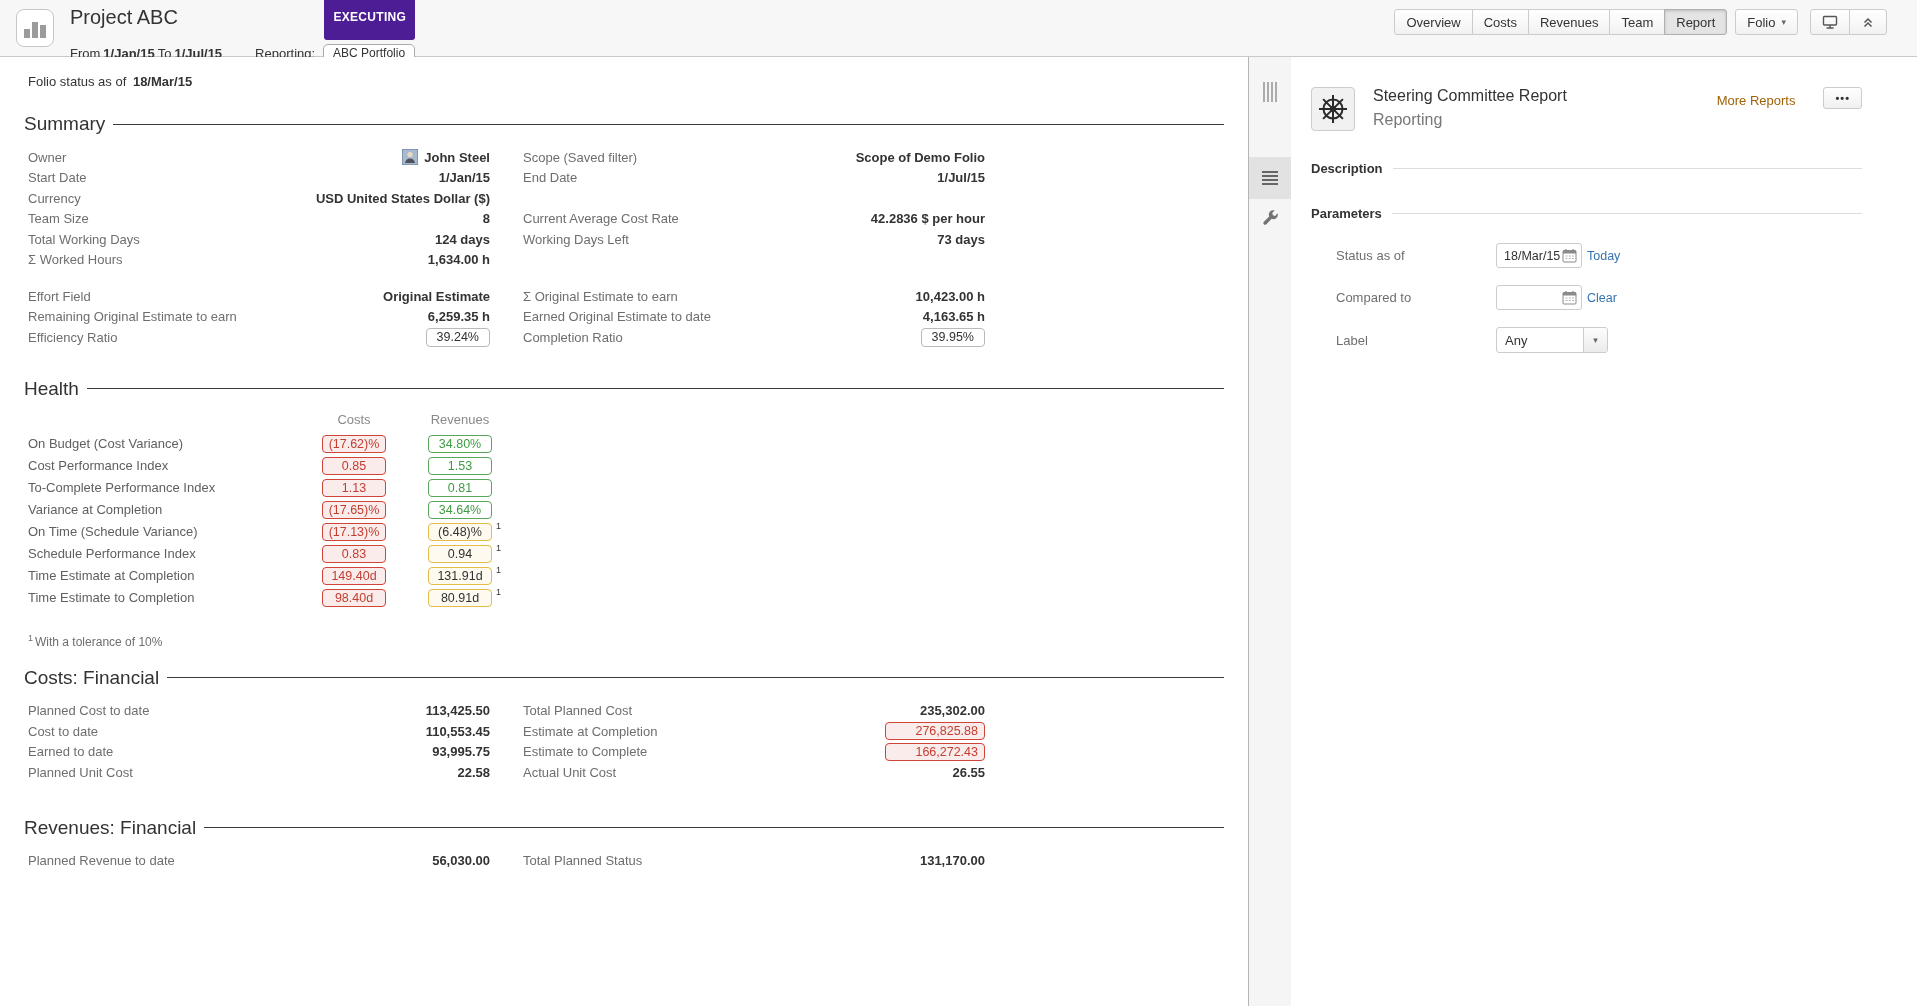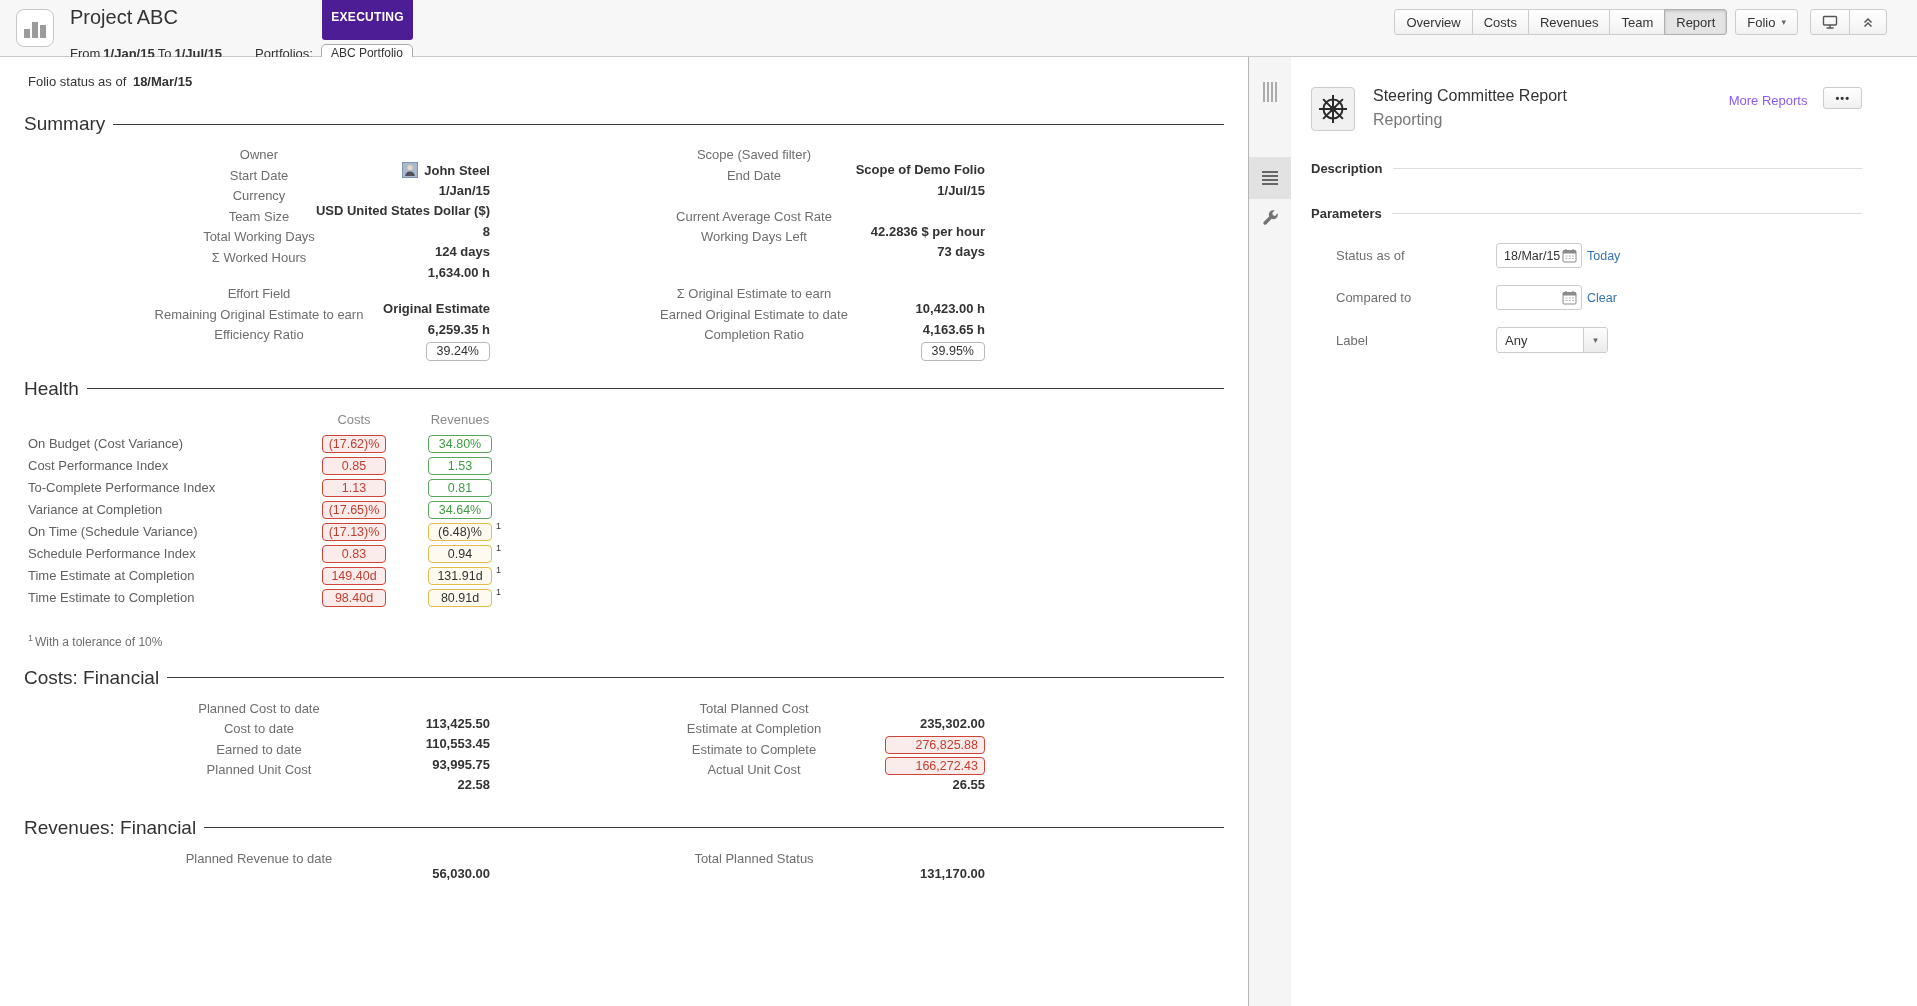--- a/index.html
+++ b/index.html
@@ -74,21 +74,21 @@
   .status-line { font-size:13px; color:#333; margin:3px 0 0 4px; }
   .status-line b { margin-left:3px; }
   h2.sec {
     display:flex; align-items:center; font-size:19px; font-weight:400; color:#333;
     margin:24px 0 12px 0; white-space:nowrap;
   }
   h2.sec .line { flex:1; border-top:1px solid #3b3b3b; margin-left:8px; }
   .cols { display:flex; }
   .col { width:466px; }
   .col + .col { margin-left:29px; }
-  .frow { display:flex; align-items:center; height:20.5px; font-size:13px;flex-direction:column; }
+  .frow { display:flex; align-items:center; height:20.5px; font-size:13px; }
   .frow .lbl { color:#6e6e6e; padding-left:4px; white-space:nowrap; }
   .frow .val { margin-left:auto; font-weight:bold; color:#333; text-align:right; white-space:nowrap; display:flex; align-items:center; }
   .block-gap { height:16px; }
   .ratio {
     display:inline-block; border:1px solid #b9b9b9; border-radius:4px; background:#fff;
     min-width:62px; padding:0 10px; text-align:center; font-weight:400;
     line-height:17px; font-size:12.5px; color:#333;
   }
   .avatar { width:16px; height:16px; margin-right:6px; display:inline-flex; }
   .avatar svg { display:block; }
@@ -117,21 +117,21 @@
   
   .p-head { display:flex; align-items:flex-start; }
   .p-icon {
     width:44px; height:44px; border:1px solid #ccc; border-radius:4px;
     background:#f1f1f1; display:flex; align-items:center; justify-content:center; cursor:pointer;
   }
   .p-titles { margin-left:18px; }
   .p-title { font-size:16px; color:#333; }
   .p-sub { font-size:16px; color:#777; margin-top:6px; }
   .p-actions { margin-left:auto; display:flex; align-items:center; }
-  .more-reports { font-size:13px; color:#8b5cf6; cursor:pointer; margin-right:16px; margin-top:4px; }
+  .more-reports { font-size:13px; color:#a16207; cursor:pointer; margin-right:28px; margin-top:4px; }
   .dots-btn {
     border:1px solid #ccc; border-radius:3px; background:linear-gradient(#fff,#f0f0f0);
     padding:4px 11px; font-size:11px; font-weight:bold; color:#333; letter-spacing:1px; cursor:pointer;
   }
   .p-sec-h { display:flex; align-items:center; font-weight:bold; font-size:13px; color:#333; margin-top:30px; white-space:nowrap; }
   .p-sec-h .line { flex:1; border-top:1px solid #ddd; margin-left:10px; }
   .p-desc { font-size:12.5px; color:#333; margin:15px 0 0 2px; line-height:1.4; }
   .param-row { display:flex; align-items:center; margin-top:17px; padding-left:25px; }
   .param-row.first { margin-top:22px; }
   .param-label { width:160px; color:#6e6e6e; font-size:13px; }
@@ -168,21 +168,21 @@
     <div class="title-block">
       <div class="title-row">
         <span class="app-title">Project ABC</span>
         <span class="badge-status">EXECUTING</span>
       </div>
       <div class="sub-row">
         <span>From</span>
         <b>1/Jan/15</b>
         <span>To</span>
         <b>1/Jul/15</b>
-        <span class="pf-label">Portfolios:</span>
+        <span class="pf-label">Reporting:</span>
         <span class="pf-chip">ABC Portfolio</span>
       </div>
     </div>
     <nav class="top-nav">
       <div class="btn-group">
         <button class="btn">Overview</button>
         <button class="btn">Costs</button>
         <button class="btn">Revenues</button>
         <button class="btn">Team</button>
         <button class="btn active">Report</button>

